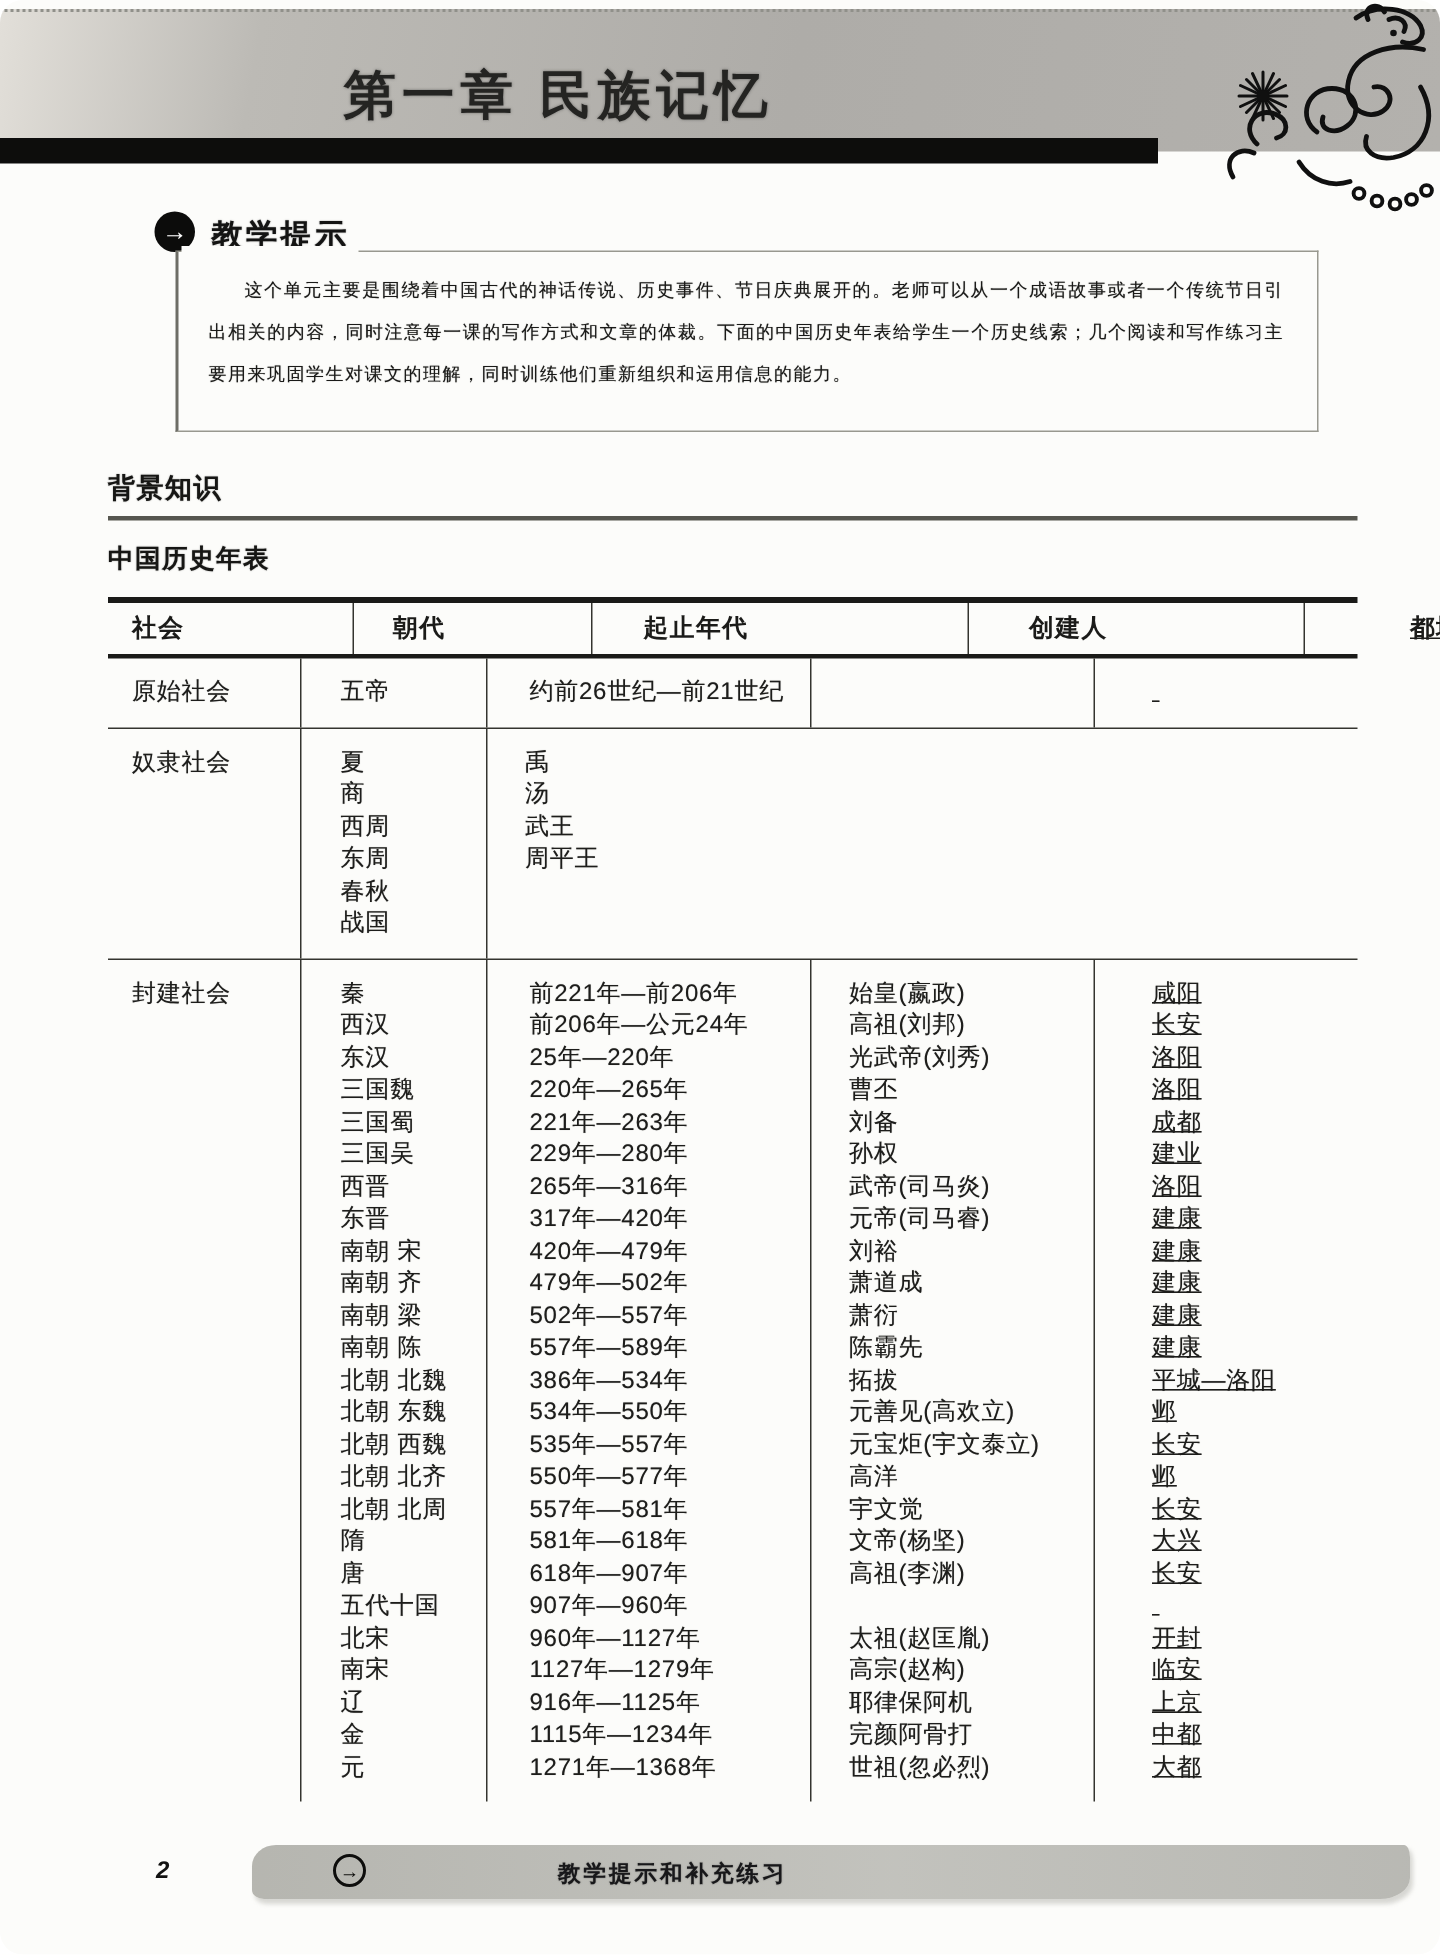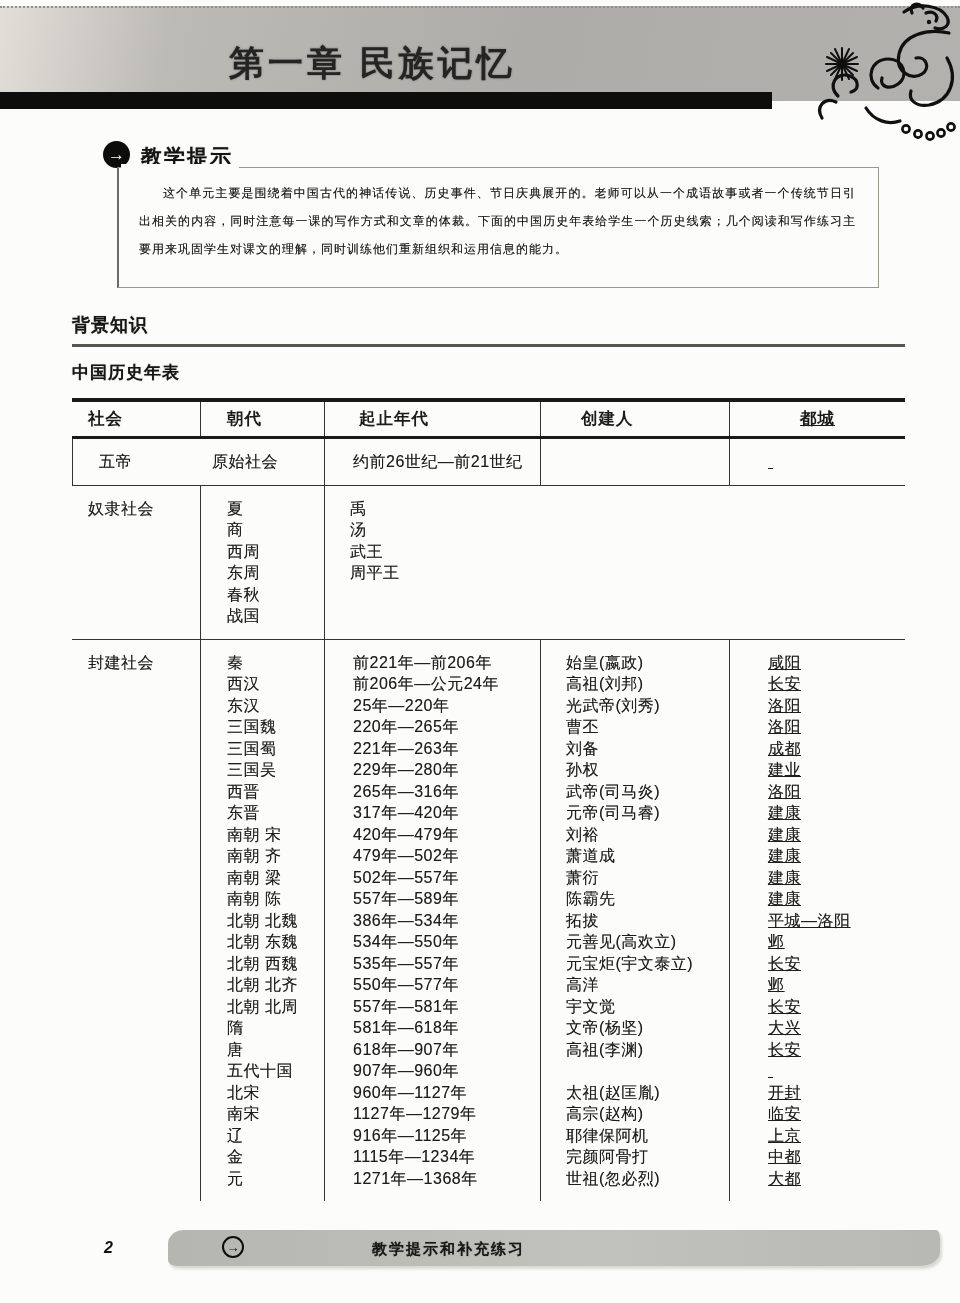--- a/index.html
+++ b/index.html
@@ -1,20 +1,21 @@
 <!DOCTYPE html>
 <html><head>
 <meta charset="utf-8">
 <style>
   html,body { margin:0; padding:0; background:#ffffff; }
   .page {
     position:relative; width:960px; height:1303px; margin:0 auto;
     background:#fcfcfa; overflow:hidden;
     font-family:"Liberation Sans","DejaVu Sans",sans-serif;
     color:#1d1d1b;
+    border-radius:15px;
   }
 
   
   .banner {
     position:absolute; left:0; top:6px; width:960px; height:93px;
     background:linear-gradient(100deg,#e2dfd9 0%,#bcbab5 18%,#aeaca8 55%,#b3b1ad 100%);
     border-top:2px dotted #90908a;
   }
   .banner-blackbar {
     position:absolute; left:0; top:84px; width:772px; height:17px;
@@ -73,21 +74,21 @@
   .timeline-heading {
     position:absolute; left:72px; top:361px;
     font-size:17px; font-weight:bold; color:#161614; letter-spacing:1px;
     text-shadow:0 0 1px rgba(20,20,20,.45);
   }
 
   
   .h-table { position:absolute; left:72px; top:398px; width:833px; }
   .t-header {
     display:flex; align-items:center;
-    border-top:4px solid #1a1a18; border-bottom:3px solid #1a1a18;
+    border-top:4px solid #1a1a18; border-bottom:3px solid #1a1a18;gap:35px;
   }
   .t-header .hc {
     box-sizing:border-box; padding:6px 0;
     font-size:16.5px; font-weight:bold; color:#1b1b19; letter-spacing:1px;
   }
   .c1 { flex:0 0 128px; } .c2 { flex:0 0 124px; } .c3 { flex:0 0 216px; }
   .c4 { flex:0 0 189px; } .c5 { flex:0 0 176px;text-decoration:underline; }
   .c2,.c3,.c4,.c5 { border-left:1.5px solid #34342f; box-sizing:border-box; }
   .t-header .c1 { padding-left:16px; }
   .t-header .c2 { padding-left:26px; }
@@ -197,24 +198,24 @@
   <div class="h-table">
     <div class="t-header">
       <div class="hc c1">社会</div>
       <div class="hc c2">朝代</div>
       <div class="hc c3">起止年代</div>
       <div class="hc c4">创建人</div>
       <div class="hc c5">都城</div>
     </div>
 
     <div class="t-row">
+      <div class="tc c1">原始社会</div>
       <div class="tc c2">
           <div class="cell-line">五帝</div>
         </div>
-      <div class="tc c1">原始社会</div>
       <div class="tc c3">
           <div class="cell-line">约前26世纪—前21世纪</div>
         </div>
       <div class="tc c4">
           <div class="cell-line">&nbsp;</div>
         </div>
       <div class="tc c5">
           <div class="cell-line">&nbsp;</div>
         </div>
     </div>

